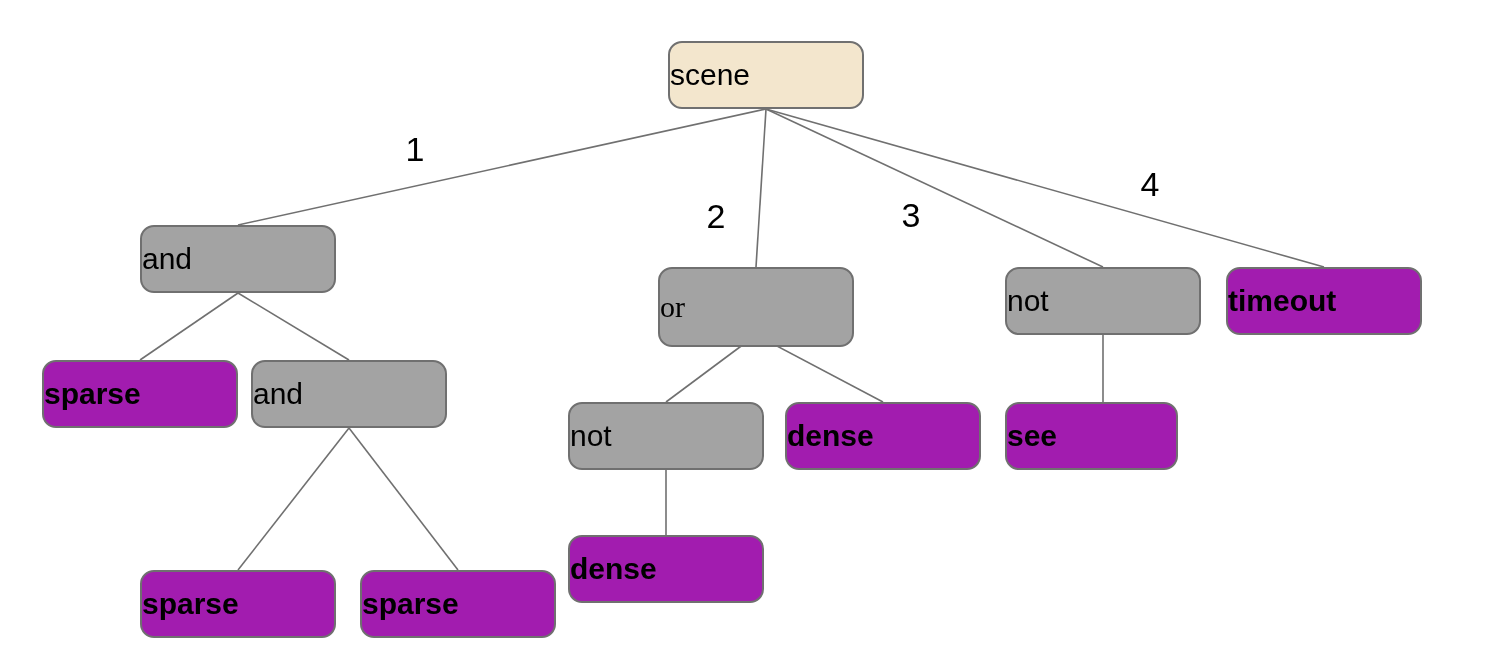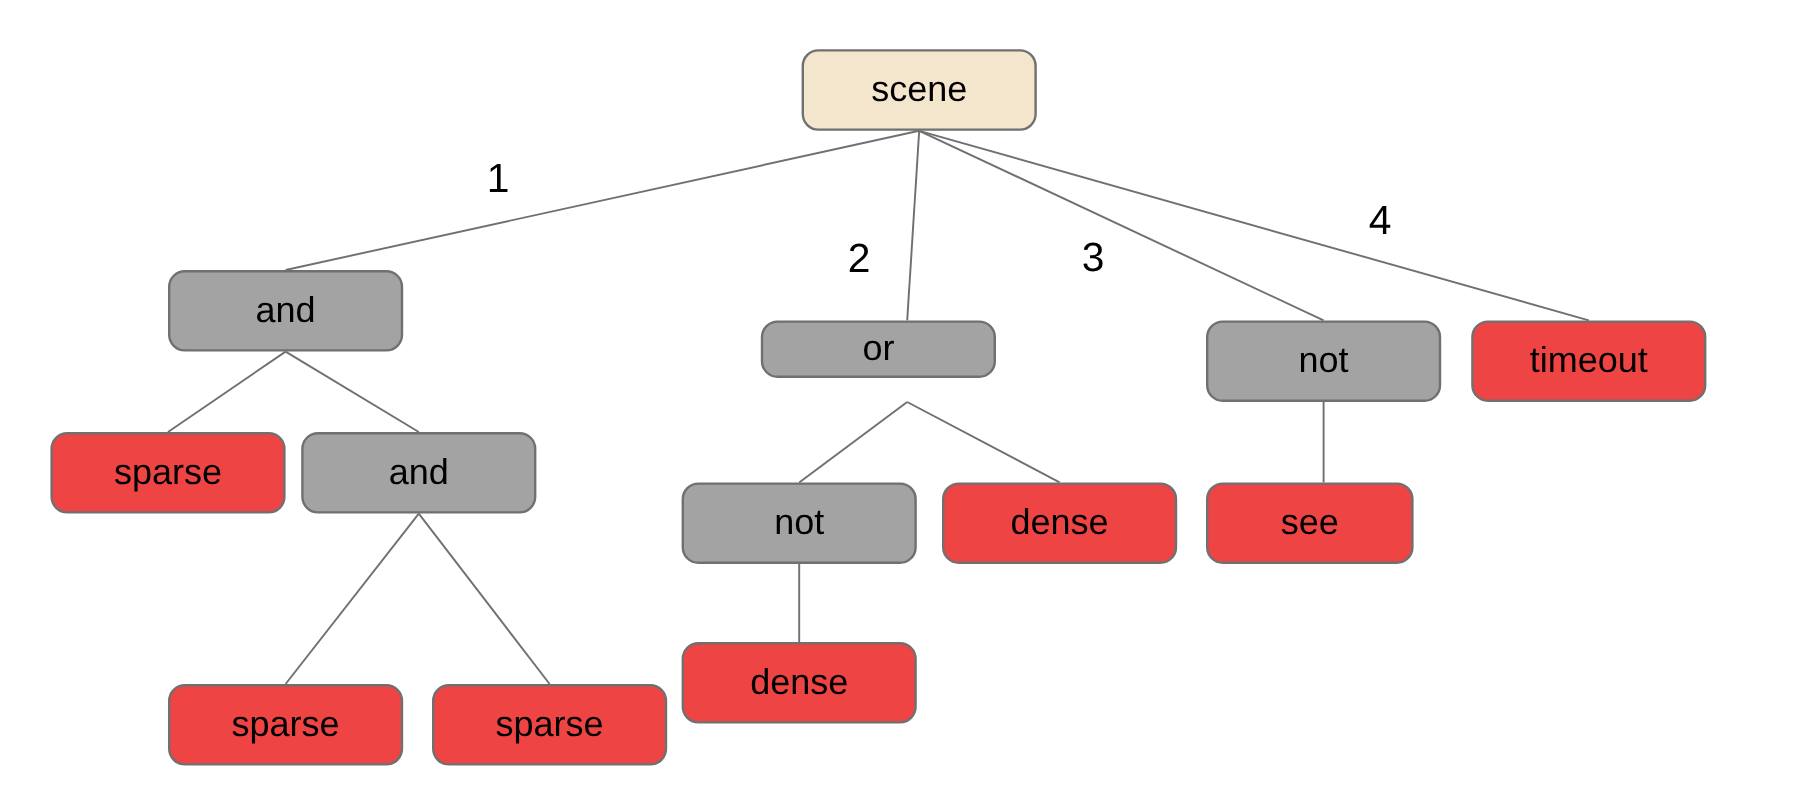--- a/index.html
+++ b/index.html
@@ -22,29 +22,28 @@
     width: 100%;
     height: 100%;
   }
   .node {
     position: absolute;
     box-sizing: border-box;
     border: 2px solid #707070;
     border-radius: 14px;
     display: flex;
     align-items: center;
-    justify-content: center;
     font-size: 30px;
     color: #000000;
     line-height: 1;
     user-select: none;
   }
   .node.root     { background: #f3e6cd; }
   .node.operator { background: #a3a3a3; }
-  .node.leaf     { background: #ef4444; }
+  .node.leaf     { background: #a21caf; font-weight: bold; }
   .edge-label {
     font-family: "Liberation Sans", "DejaVu Sans", sans-serif;
     font-size: 34px;
     fill: #000000;
   }
 </style>
 </head>
 <body>
 
 <div class="canvas" id="canvas" style="width: 1495px; height: 662px; background: rgb(255, 255, 255);">
@@ -66,21 +65,21 @@
       <line x1="666" y1="470" x2="666" y2="535" stroke="#707070" stroke-width="1.6"></line>
       <line x1="1103" y1="335" x2="1103" y2="402" stroke="#707070" stroke-width="1.6"></line>
     </svg>
   <div id="nodes-layer">
       <div class="node root" style="left: 668px; top: 41px; width: 196px; height: 68px;">
         <span>scene</span>
       </div>
       <div class="node operator" style="left: 140px; top: 225px; width: 196px; height: 68px;">
         <span>and</span>
       </div>
-      <div class="node operator" style="left: 634px; top: 267px; width: 196px; height: 48px;">
+      <div class="node operator" style="left: 658px; top: 267px; width: 196px; height: 80px; font-family: Liberation Serif, serif;">
         <span>or</span>
       </div>
       <div class="node operator" style="left: 1005px; top: 267px; width: 196px; height: 68px;">
         <span>not</span>
       </div>
       <div class="node leaf" style="left: 1226px; top: 267px; width: 196px; height: 68px;">
         <span>timeout</span>
       </div>
       <div class="node leaf" style="left: 42px; top: 360px; width: 196px; height: 68px;">
         <span>sparse</span>

